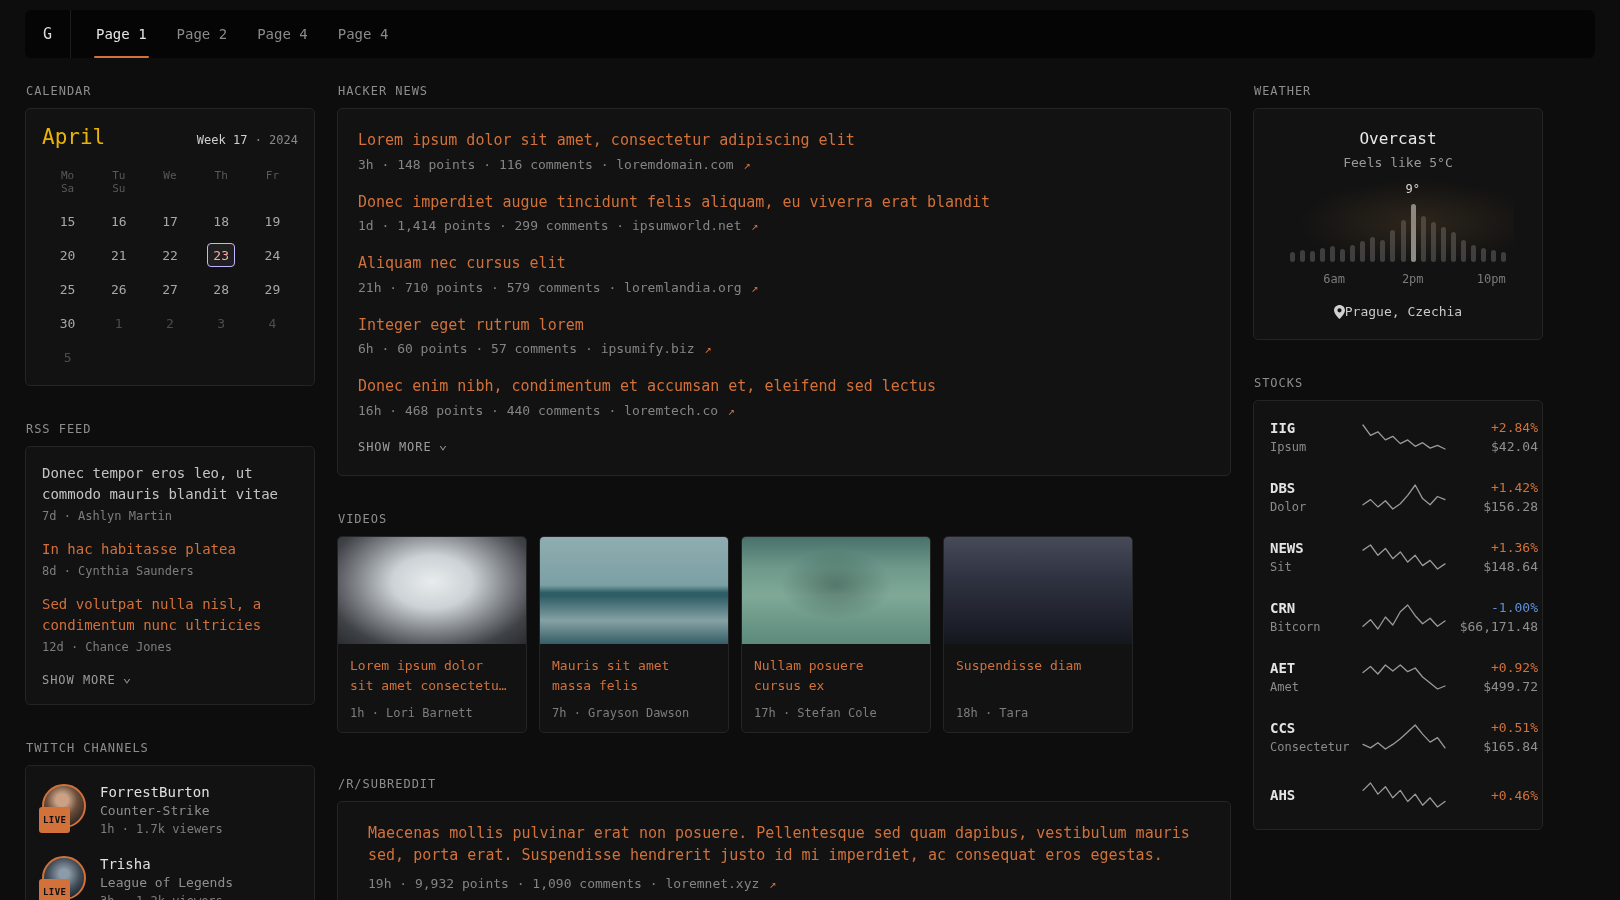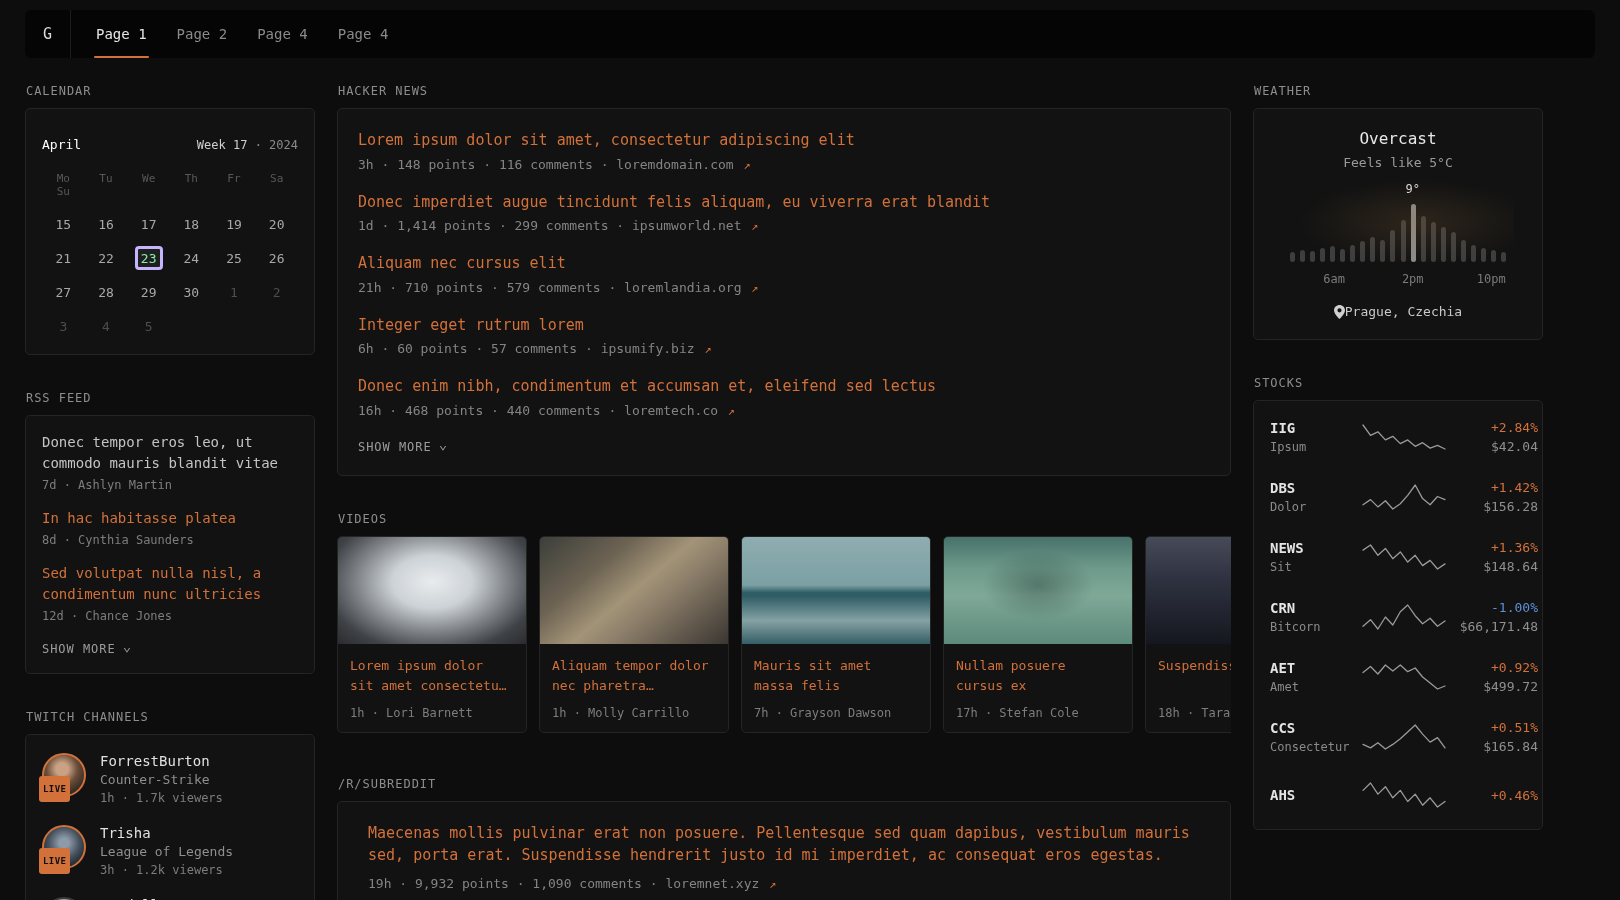--- a/index.html
+++ b/index.html
@@ -27,29 +27,29 @@
   .col-right { width:290px; flex:none; }
 
   .widget { margin-bottom:36px; }
   .widget-videos { margin-bottom:44px; }
   .widget-title { font-size:12px; font-weight:normal; letter-spacing:0.08em; color:#8d8d8d; margin:0 0 10px 1px; }
   .card { background:#121212; border:1px solid #242424; border-radius:5px; }
 
   
   .calendar-card { padding:16px; }
   .cal-head { display:flex; justify-content:space-between; align-items:baseline; }
-  .cal-month { font-size:13px; color:#ffffff;margin-top:12px; }
+  .cal-month { font-size:21px; color:#eab308; }
   .cal-meta { font-size:12px; color:#8a8a8a; }
   .cal-meta .wk { color:#cfcfcf; }
-  .cal-dow, .cal-grid { display:grid; grid-template-columns:repeat(6,1fr); justify-items:center; }
+  .cal-dow, .cal-grid { display:grid; grid-template-columns:repeat(5,1fr); justify-items:center; }
   .cal-dow { margin-top:20px; font-size:11px; color:#585858; }
   .cal-grid { margin-top:14px; row-gap:10px; font-size:13px; color:#a8a8a8; }
   .day { min-width:28px; height:24px; display:flex; align-items:center; justify-content:center; border-radius:4px; }
   .day.dim { color:#4d4d4d; }
-  .day.today { background:#1f1f1f; border:3px solid #c4b5fd; color:#86efac;text-align:right; }
+  .day.today { background:#1f1f1f; border:1px solid #c4b5fd; color:#fca5a5;text-align:right; }
 
   
   .rss-card { padding:16px; }
   .feed-item { margin-bottom:16px; }
   .headline { font-size:14px; line-height:1.5; color:#d2713a; cursor:pointer; }
   .headline.muted { color:#c4c4c4; }
   .item-meta { margin-top:4px; font-size:12px; color:#7d7d7d; }
   .show-more { display:inline-flex; align-items:center; gap:7px; margin-top:2px; font-size:12px; letter-spacing:0.08em; color:#9c9c9c; }
   .chev { font-size:14px; position:relative; top:-3px; color:#9c9c9c; }
 
@@ -300,27 +300,20 @@
     </section>
 
     <section class="widget widget-videos">
       <h2 class="widget-title">VIDEOS</h2>
       <div class="video-row">
           <div class="video-card">
     <div class="thumb thumb-1"></div>
     <div class="video-body">
       <div class="video-title">Lorem ipsum dolor sit amet consectetu…</div>
       <div class="video-meta">1h · Lori Barnett</div>
-    </div>
-  </div>
-          <div class="video-card">
-    <div class="thumb thumb-2"></div>
-    <div class="video-body">
-      <div class="video-title">Aliquam tempor dolor nec pharetra…</div>
-      <div class="video-meta">1h · Molly Carrillo</div>
     </div>
   </div>
           <div class="video-card">
     <div class="thumb thumb-3"></div>
     <div class="video-body">
       <div class="video-title">Mauris sit amet massa felis</div>
       <div class="video-meta">7h · Grayson Dawson</div>
     </div>
   </div>
           <div class="video-card">

